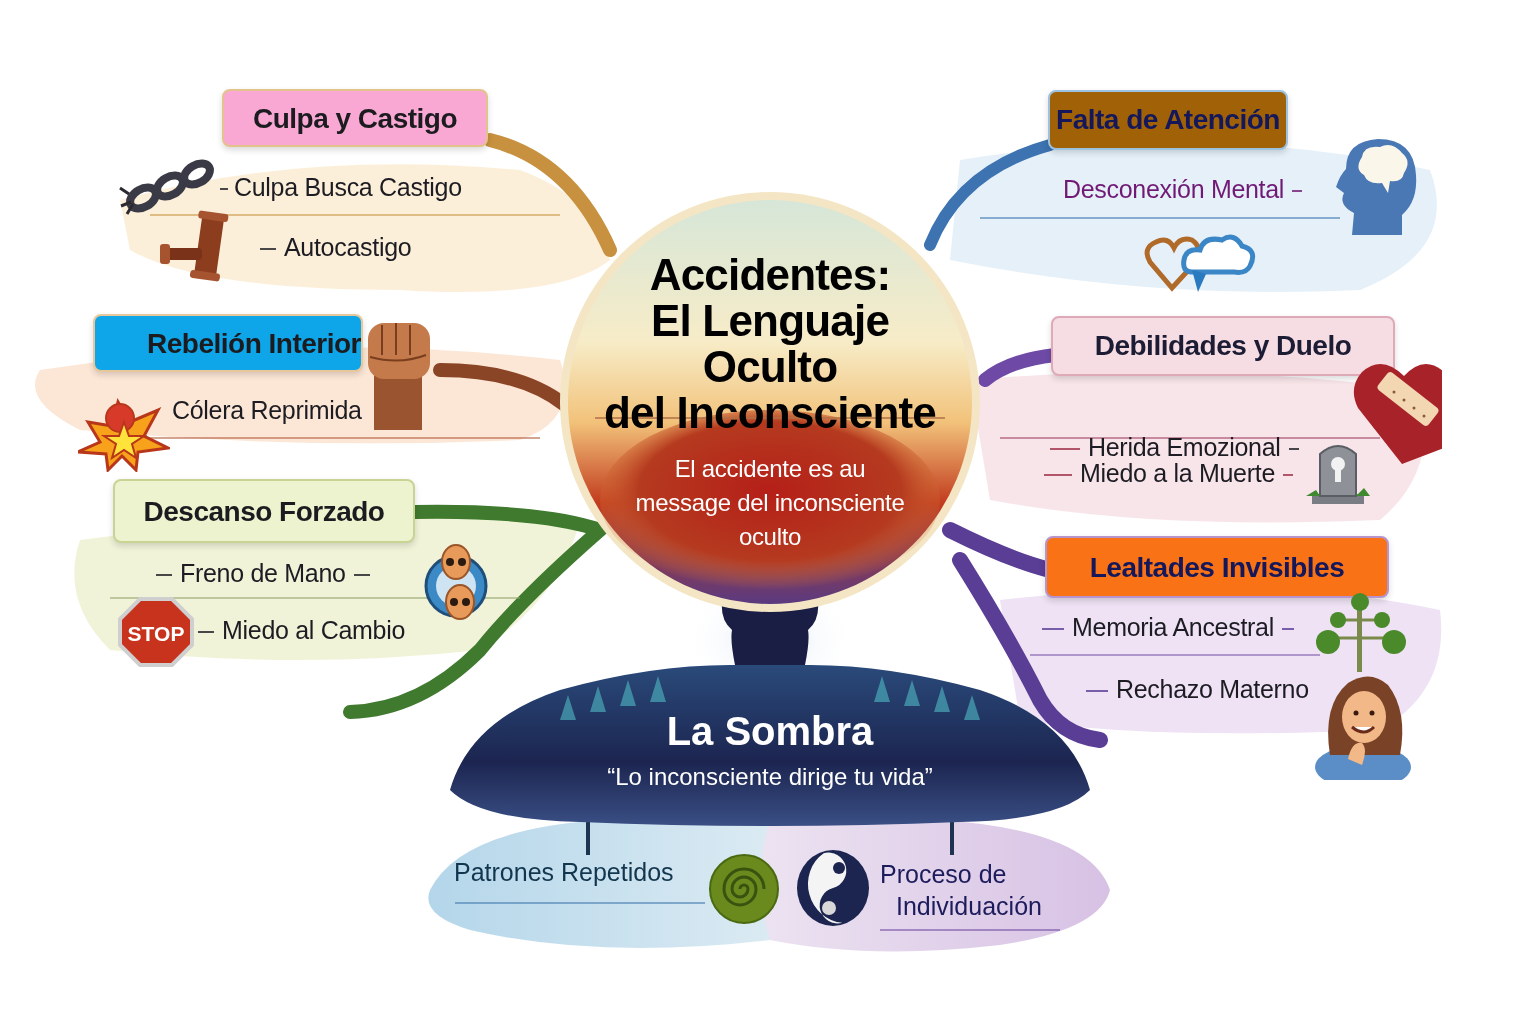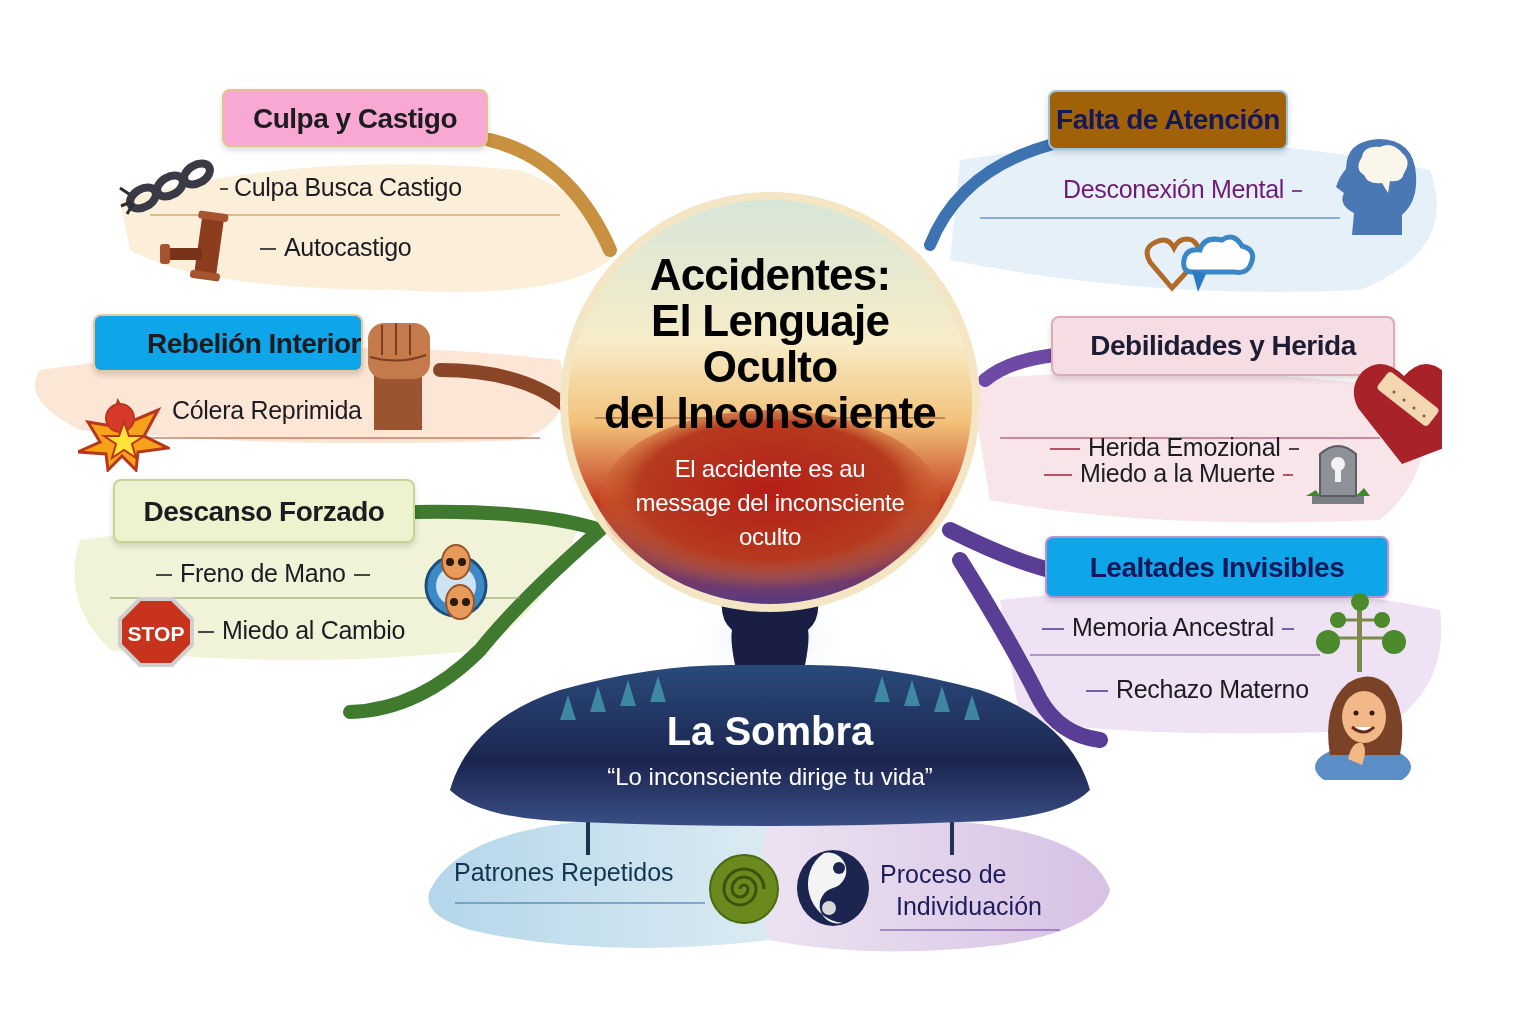--- a/index.html
+++ b/index.html
@@ -238,21 +238,21 @@
   </div>
   <div class="icon" style="left:1142px;top:222px;">
     <svg width="120" height="75" viewBox="0 0 120 75">
       <path d="M30 66 L8 40 Q0 26 14 20 Q26 14 32 26 Q38 14 50 18 Q62 26 52 42 Z" fill="none" stroke="#b06a2a" stroke-width="5"></path>
       <path d="M50 50 Q40 50 42 38 Q44 26 58 28 Q62 14 80 18 Q92 10 100 24 Q116 28 108 44 Q104 52 92 50 Z" fill="#ffffff" stroke="#3a86c6" stroke-width="5"></path>
       <path d="M50 48 L56 70 L64 52 Z" fill="#2a7ac0"></path>
     </svg>
   </div>
 
   <div class="title-box" style="left:1051px;top:316px;width:344px;height:60px;background:#f6dce3;border:2px solid #dfaab8;color:#1c1c34;">
-    <span>Debilidades y Herida</span>
+    <span>Debilidades y Duelo</span>
   </div>
   <div class="icon" style="left:1352px;top:348px;">
     <svg width="90" height="120" viewBox="0 0 90 120">
       <path d="M50 116 L6 60 Q-4 40 10 24 Q30 6 52 28 Q72 6 92 24 L92 100 Z" fill="#a8222a"></path>
       <rect x="24" y="40" width="64" height="22" rx="4" fill="#f2d7b2" transform="rotate(38 56 51)"></rect>
       <g fill="#8a5a3a">
           <circle cx="42" cy="44" r="1.5"></circle>
           <circle cx="52" cy="52" r="1.5"></circle>
           <circle cx="62" cy="60" r="1.5"></circle>
           <circle cx="72" cy="68" r="1.5"></circle>
@@ -268,21 +268,21 @@
   <div class="icon" style="left:1302px;top:440px;">
     <svg width="72" height="66" viewBox="0 0 72 66">
       <rect x="10" y="54" width="52" height="10" fill="#7a7e84"></rect>
       <path d="M18 56 L18 14 Q36 -2 54 14 L54 56 Z" fill="#8e9298" stroke="#5a5e64" stroke-width="2"></path>
       <circle cx="36" cy="24" r="7" fill="#f2f2f2"></circle>
       <rect x="33" y="24" width="6" height="18" fill="#f2f2f2"></rect>
       <path d="M4 56 L14 50 L18 56 Z M54 56 L62 48 L68 56 Z" fill="#3f8a2e"></path>
     </svg>
   </div>
 
-  <div class="title-box" style="left:1045px;top:536px;width:344px;height:62px;line-height:60px;background:#0ea5e9;border:2px solid #b894cc;color:#14185a;">
+  <div class="title-box" style="left:1045px;top:536px;width:344px;height:62px;line-height:60px;background:#f97316;border:2px solid #b894cc;color:#14185a;">
     <span>Lealtades Invisibles</span>
   </div>
   <div class="sub" style="left:1034px;top:612px;">
     <span class="dash" style="color:#5a3d95;width:22px;"></span><span>Memoria Ancestral</span><span class="dash" style="color:#5a3d95;width:12px;"></span>
   </div>
   <div class="icon" style="left:1312px;top:592px;">
     <svg width="96" height="80" viewBox="0 0 96 80">
       <rect x="45" y="10" width="5" height="70" fill="#7a8a4a"></rect>
       <line x1="14" y1="46" x2="84" y2="46" stroke="#7a8a4a" stroke-width="3"></line>
       <line x1="28" y1="28" x2="70" y2="28" stroke="#7a8a4a" stroke-width="3"></line>

